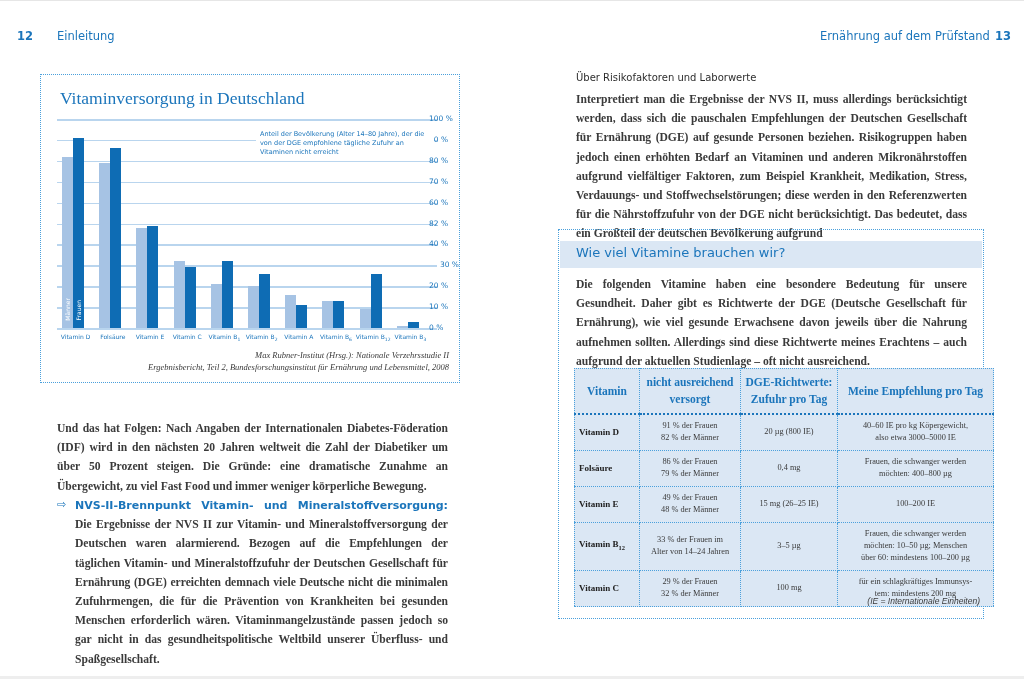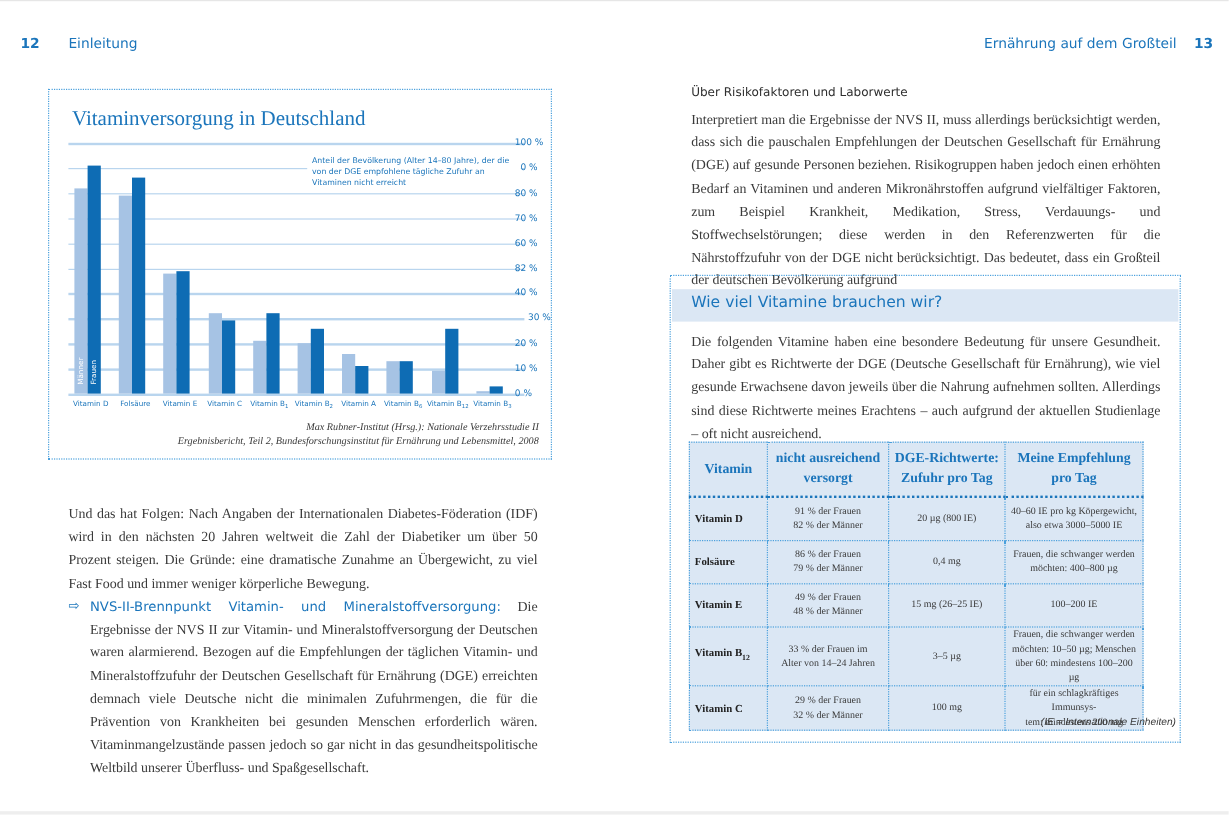--- a/index.html
+++ b/index.html
@@ -15,29 +15,29 @@
   .gridline{height:1.5px;background:#b9d5ee;}
   .ytick{font-family:"DejaVu Sans",sans-serif;font-size:7.5px;color:#1b75bb;width:30px;text-align:left;}
   .bar{position:absolute;bottom:0;width:11px;}
   .bar.m{background:#a6c3e4;}
   .bar.f{background:#0e6cb4;}
   .xlabel{font-family:"DejaVu Sans",sans-serif;font-size:6px;color:#1b75bb;text-align:center;width:40px;}
   .legend-note{left:256px;top:130px;width:170px;font-family:"DejaVu Sans",sans-serif;font-size:6.5px;line-height:9px;color:#1b75bb;background:#fff;padding:0 4px;}
   .vert-legend{font-family:"DejaVu Sans",sans-serif;font-size:6px;color:#fff;writing-mode:vertical-rl;transform:rotate(180deg);}
   .caption{font-family:"Liberation Serif",serif;font-style:italic;font-size:8.5px;color:#3a3a3a;text-align:right;line-height:12px;}
   
-  .bodytext{font-family:"Liberation Serif",serif;font-size:11.6px;line-height:19.2px;color:#3a3a3a;text-align:justify;}
+  .bodytext{font-family:"Liberation Serif",serif;font-size:11.6px;line-height:19.2px;color:#3a3a3a;text-align:justify;font-weight:bold;}
   .sans-heading{font-family:"DejaVu Sans",sans-serif;font-size:10px;color:#2e2e2e;}
   .blue-lead{font-family:"DejaVu Sans",sans-serif;font-size:11px;color:#1b75bb;}
   .arrow{font-family:"DejaVu Sans",sans-serif;color:#1b75bb;font-size:11px;}
   
   .infobox{left:558px;top:229px;width:426px;height:390px;border:1.5px dotted #4aa0dc;box-sizing:border-box;}
   .infobox-band{left:560px;top:241px;width:422px;height:27px;background:#dbe7f4;}
   .infobox-title{left:576px;top:245px;font-family:"DejaVu Sans",sans-serif;font-size:13px;color:#1b75bb;}
-  table.vt{position:absolute;left:574px;top:368px;width:379px;border-collapse:collapse;background:#dbe7f4;font-family:"Liberation Serif",serif;}
+  table.vt{position:absolute;left:574px;top:368px;width:420px;border-collapse:collapse;background:#dbe7f4;font-family:"Liberation Serif",serif;}
   table.vt th{color:#1b75bb;font-size:11.5px;font-weight:bold;line-height:17px;padding:0 2px;height:44px;border-right:1px dotted #4aa0dc;border-bottom:2.5px dotted #1b75bb;}
   table.vt td{font-size:8.3px;line-height:12px;color:#3a3a3a;text-align:center;border-right:1px dotted #4aa0dc;border-bottom:1px dotted #4aa0dc;padding:0 3px;}
   table.vt td.vname{text-align:left;font-weight:bold;font-size:9px;color:#222;padding-left:4px;}
   table.vt tr > *:last-child{border-right:none;}
   table.vt{border:1px dotted #4aa0dc;}
   .footnote{left:820px;top:596px;width:160px;text-align:right;font-family:Liberation Sans, sans-serif;font-style:italic;font-size:8.5px;color:#3a3a3a;}
 </style>
 </head>
 <body>
 
@@ -137,21 +137,21 @@
   <div>Ergebnisbericht, Teil 2, Bundesforschungsinstitut für Ernährung und Lebensmittel, 2008</div>
 </div>
 
 <div class="abs bodytext" style="left:57px;top:419px;width:391px;">Und das hat Folgen: Nach Angaben der Internationalen Diabetes-Föderation (IDF) wird in den nächsten 20 Jahren weltweit die Zahl der Diabetiker um über 50 Prozent steigen. Die Gründe: eine dramatische Zunahme an Übergewicht, zu viel Fast Food und immer weniger körperliche Bewegung.</div>
 
 <div class="abs arrow" style="left:57px;top:498px;">⇨</div>
 <div class="abs bodytext" style="left:75px;top:496px;width:373px;">
   <span class="blue-lead">NVS-II-Brennpunkt Vitamin- und Mineralstoffversorgung:</span><span> Die Ergebnisse der NVS II zur Vitamin- und Mineralstoffversorgung der Deutschen waren alarmierend. Bezogen auf die Empfehlungen der täglichen Vitamin- und Mineralstoffzufuhr der Deutschen Gesellschaft für Ernährung (DGE) erreichten demnach viele Deutsche nicht die minimalen Zufuhrmengen, die für die Prävention von Krankheiten bei gesunden Menschen erforderlich wären. Vitaminmangelzustände passen jedoch so gar nicht in das gesundheitspolitische Weltbild unserer Überfluss- und Spaßgesellschaft.</span>
 </div>
 
-<div class="abs runhead" style="left:820px;">Ernährung auf dem Großteil</div>
+<div class="abs runhead" style="left:820px;">Ernährung auf dem Prüfstand</div>
 <div class="abs runhead pagenum" style="left:995px;">13</div>
 
 <div class="abs sans-heading" style="left:576px;top:72px;">Über Risikofaktoren und Laborwerte</div>
 <div class="abs bodytext" style="left:576px;top:90px;width:391px;">Interpretiert man die Ergebnisse der NVS II, muss allerdings berücksichtigt werden, dass sich die pauschalen Empfehlungen der Deutschen Gesellschaft für Ernährung (DGE) auf gesunde Personen beziehen. Risikogruppen haben jedoch einen erhöhten Bedarf an Vitaminen und anderen Mikronährstoffen aufgrund vielfältiger Faktoren, zum Beispiel Krankheit, Medikation, Stress, Verdauungs- und Stoffwechselstörungen; diese werden in den Referenzwerten für die Nährstoffzufuhr von der DGE nicht berücksichtigt. Das bedeutet, dass ein Großteil der deutschen Bevölkerung aufgrund</div>
 
 <div class="abs infobox"></div>
 <div class="abs infobox-band"></div>
 <div class="abs infobox-title">Wie viel Vitamine brauchen wir?</div>
 <div class="abs bodytext" style="left:576px;top:275px;width:391px;">Die folgenden Vitamine haben eine besondere Bedeutung für unsere Gesundheit. Daher gibt es Richtwerte der DGE (Deutsche Gesellschaft für Ernährung), wie viel gesunde Erwachsene davon jeweils über die Nahrung aufnehmen sollten. Allerdings sind diese Richtwerte meines Erachtens – auch aufgrund der aktuellen Studienlage – oft nicht ausreichend.</div>
 

